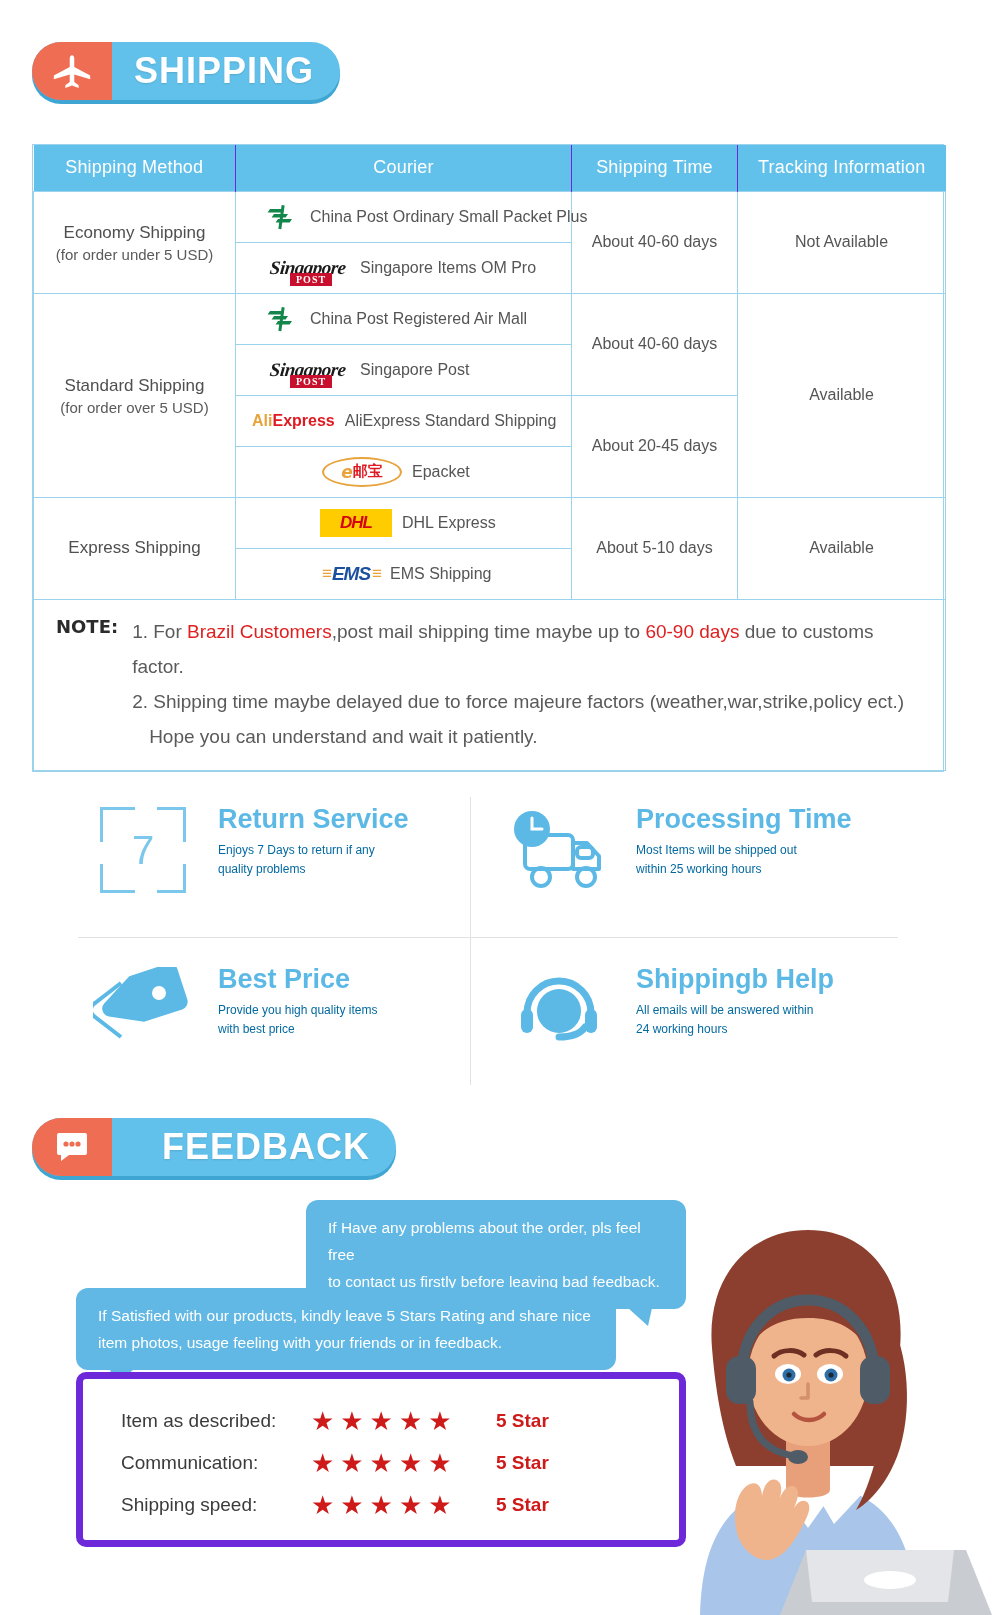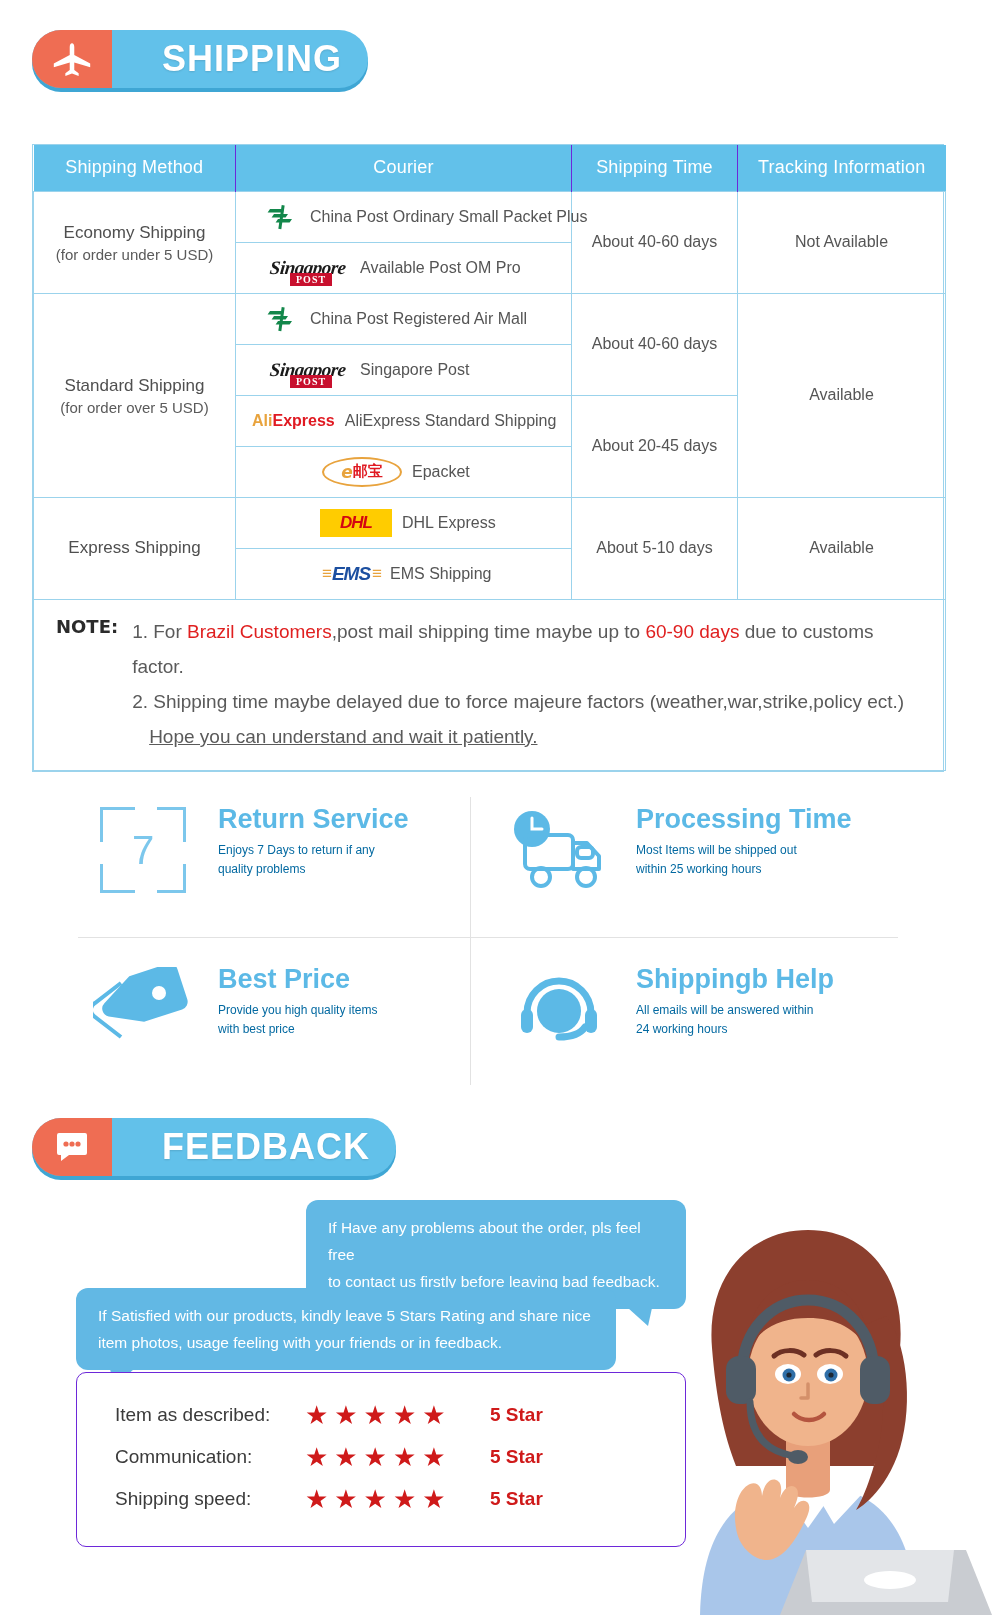--- a/index.html
+++ b/index.html
@@ -32,21 +32,21 @@
   }
   .pill-label {
     color: #ffffff;
     font-size: 36px;
     font-weight: bold;
     letter-spacing: 1px;
     padding: 0 26px 0 22px;
     white-space: nowrap;
     text-shadow: 0 1px 2px rgba(0,0,0,.12);
   }
-  #pill-shipping { left: 32px; top: 30px; gap: 28px; }
+  #pill-shipping { left: 32px; top: 42px; }
   #pill-ensure   { left: 32px; top: 695px; }
   #pill-feedback { left: 32px; top: 1118px; gap: 28px; }
 
   
   .table-wrap {
     position: absolute;
     left: 32px; top: 144px;
     width: 912px;
     border: 1px solid #9bd3ec;
     border-collapse: collapse;
@@ -141,21 +141,21 @@
   
   .note-cell { text-align: left !important; padding: 14px 18px 16px 22px !important; }
   .note-row { display: flex; align-items: flex-start; }
   .note-label {
     font-weight: bold; font-size: 18px; color: #2b2b2b;
     flex: 0 0 auto; padding-right: 14px; padding-top: 2px;
     font-family: "DejaVu Sans", sans-serif;
   }
   .note-lines { font-size: 19px; line-height: 1.85; color: #5a5a5a; }
   .note-red { color: #e02020; }
-  .note-indent { padding-left: 17px; text-decoration: underline; }
+  .note-indent { padding-left: 17px; }
 
   
   .ensure-grid {
     position: absolute;
     left: 78px; top: 785px;
     width: 848px; height: 300px;
   }
   .ensure-card {
     position: absolute;
     display: flex;
@@ -227,21 +227,21 @@
     left: 34px; bottom: -17px;
     border-right: 20px solid transparent;
     border-left: 4px solid transparent;
     border-top: 18px solid #62b8e4;
   }
 
   .rating-box {
     position: absolute;
     left: 76px; top: 1372px;
     width: 610px; height: 175px;
-    border: 1px solid #6d28d9;
+    border: 7px solid #6d28d9;
     border-radius: 10px;
     background: #ffffff;
     padding: 26px 0 0 38px;
   }
   .rating-row {
     display: flex; align-items: center;
     height: 32px; margin-bottom: 10px;
   }
   .rating-label {
     width: 190px;
@@ -316,21 +316,21 @@
           <td rowspan="2">About 40-60 days</td>
           <td rowspan="2">Not Available</td>
         </tr>
         <tr>
           <td>
             <div class="courier-cell">
               <span class="logo logo-sgpost">
                 <span class="sg-script">Singapore</span>
                 <span class="sg-post-badge">POST</span>
               </span>
-              <span class="courier-name">Available Post OM Pro</span>
+              <span class="courier-name">Singapore Items OM Pro</span>
             </div>
           </td>
         </tr>
 
         <tr>
           <td rowspan="4">
             <div class="method-main">Standard Shipping</div>
             <div class="method-sub">(for order over 5 USD)</div>
           </td>
           <td>

